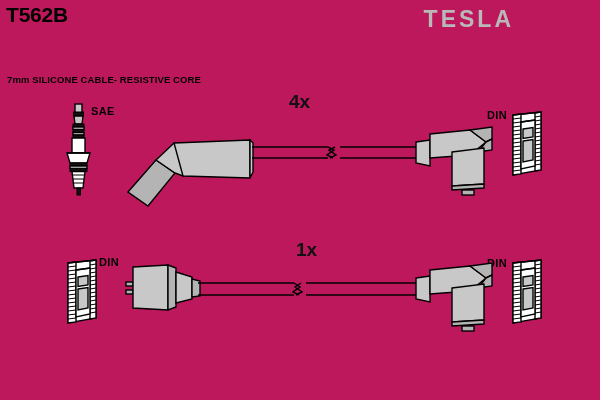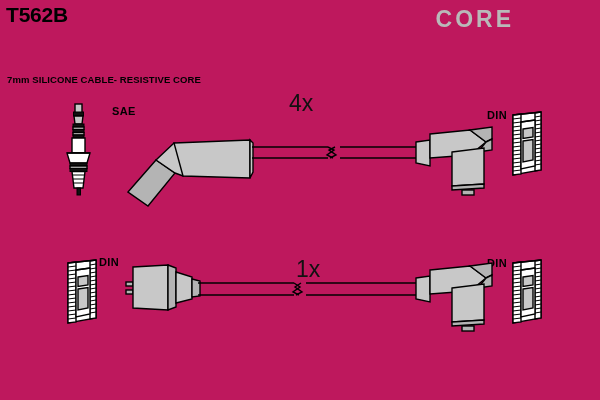--- a/index.html
+++ b/index.html
@@ -45,37 +45,37 @@
     right: 86px;
     top: 8px;
     font-size: 23px;
     font-weight: bold;
     letter-spacing: 3px;
     color: #b9b9b9;
     line-height: 1;
   }
   .qty-label {
     position: absolute;
-    font-size: 23px;
-    font-weight: normal;
+    font-size: 19px;
+    font-weight: bold;
     color: #111111;
     line-height: 1;
   }
   .qty-4x { left: 289px; top: 92px; }
-  .qty-1x { left: 296px; top: 258px; text-align: right; }
+  .qty-1x { left: 296px; top: 240px; text-align: right; }
 
   .tag-label {
     position: absolute;
     font-size: 11px;
     font-weight: bold;
     color: #000000;
     line-height: 1;
     letter-spacing: 0.4px;
   }
-  .tag-sae  { left: 112px;  top: 106px; }
+  .tag-sae  { left: 91px;  top: 106px; }
   .tag-din-tr { left: 487px; top: 110px; }
   .tag-din-bl { left: 99px;  top: 257px; }
   .tag-din-br { left: 487px; top: 258px; }
 
   svg.layer {
     position: absolute;
     left: 0;
     top: 0;
     width: 600px;
     height: 400px;
@@ -88,21 +88,21 @@
   .ln { fill: none; stroke: #000000; stroke-width: 1.4; }
   .ln-thin { fill: none; stroke: #000000; stroke-width: 1; }
 </style>
 </head>
 <body>
 
 <div id="page">
 
   <div class="part-title">T562B</div>
   <div class="part-subtitle">7mm SILICONE CABLE- RESISTIVE CORE</div>
-  <div class="brand-logo">CORE</div>
+  <div class="brand-logo">TESLA</div>
 
   <div class="qty-label qty-4x">4x</div>
   <div class="qty-label qty-1x">1x</div>
 
   <div class="tag-label tag-sae">SAE</div>
   <div class="tag-label tag-din-tr">DIN</div>
   <div class="tag-label tag-din-bl">DIN</div>
   <div class="tag-label tag-din-br">DIN</div>
 
   <svg class="layer" viewBox="0 0 600 400" xmlns="http://www.w3.org/2000/svg">

